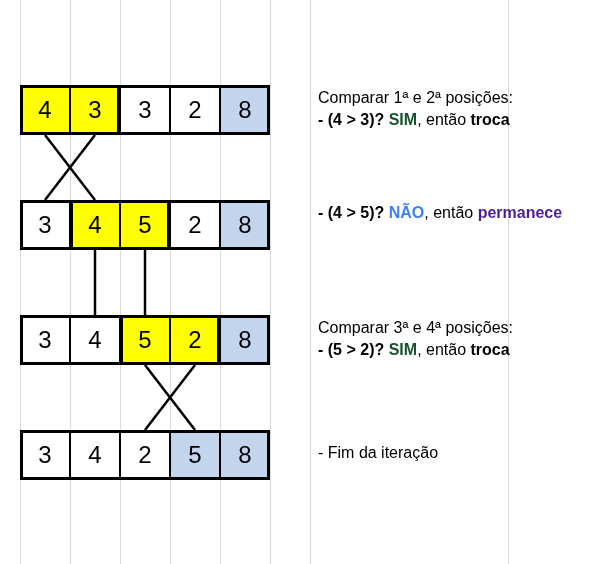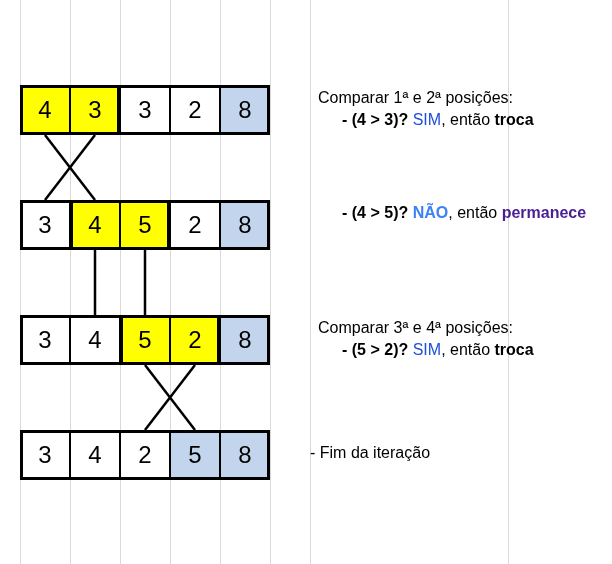--- a/index.html
+++ b/index.html
@@ -76,22 +76,22 @@
     line-height: 1.35;
     z-index: 3;
     white-space: nowrap;
   }
   .caption .line1 {
     color: #000;
   }
   .caption .line2 {
     color: #000;
   }
-  .q { font-weight: bold; margin-left: 24px; }
-  .sim { color: #1d4ed8; font-weight: normal; }
+  .q { font-weight: bold; }
+  .sim { color: #14532d; font-weight: bold; }
   .nao { color: #3b82f6; font-weight: bold; }
   .troca { color: #000000; font-weight: bold; }
   .perm  { color: #4c1d95; font-weight: bold; }
   .final-cap {
     position: absolute;
     left: 310px;
     font-size: 16px;
     z-index: 3;
   }
   svg.connector {
@@ -155,21 +155,21 @@
       <div class="line2"><span class="q">- (5 &gt; 2)? </span><span class="sim">SIM</span><span>, então </span><span class="troca">troca</span></div>
     </div>
     <div class="row" style="top: 430px;">
       <div class="cell ">3</div>
       <div class="cell ">4</div>
       <div class="cell ">2</div>
       <div class="cell blue">5</div>
       <div class="cell blue">8</div>
     </div>
     <div class="row-outline" style="top: 430px;"></div>
-    <div class="final-cap" style="top: 444px;">- Fim da iteração</div>
+    <div class="final-cap" style="top: 444px; padding-left: 8px;">- Fim da iteração</div>
     <svg class="connector" width="250" height="65" style="top: 135px;">
       <line x1="25" y1="0" x2="75" y2="65"></line>
       <line x1="75" y1="0" x2="25" y2="65"></line>
     </svg>
     <svg class="connector" width="250" height="65" style="top: 250px;">
       <line x1="75" y1="0" x2="75" y2="65"></line>
       <line x1="125" y1="0" x2="125" y2="65"></line>
     </svg>
     <svg class="connector" width="250" height="65" style="top: 365px;">
       <line x1="125" y1="0" x2="175" y2="65"></line>

